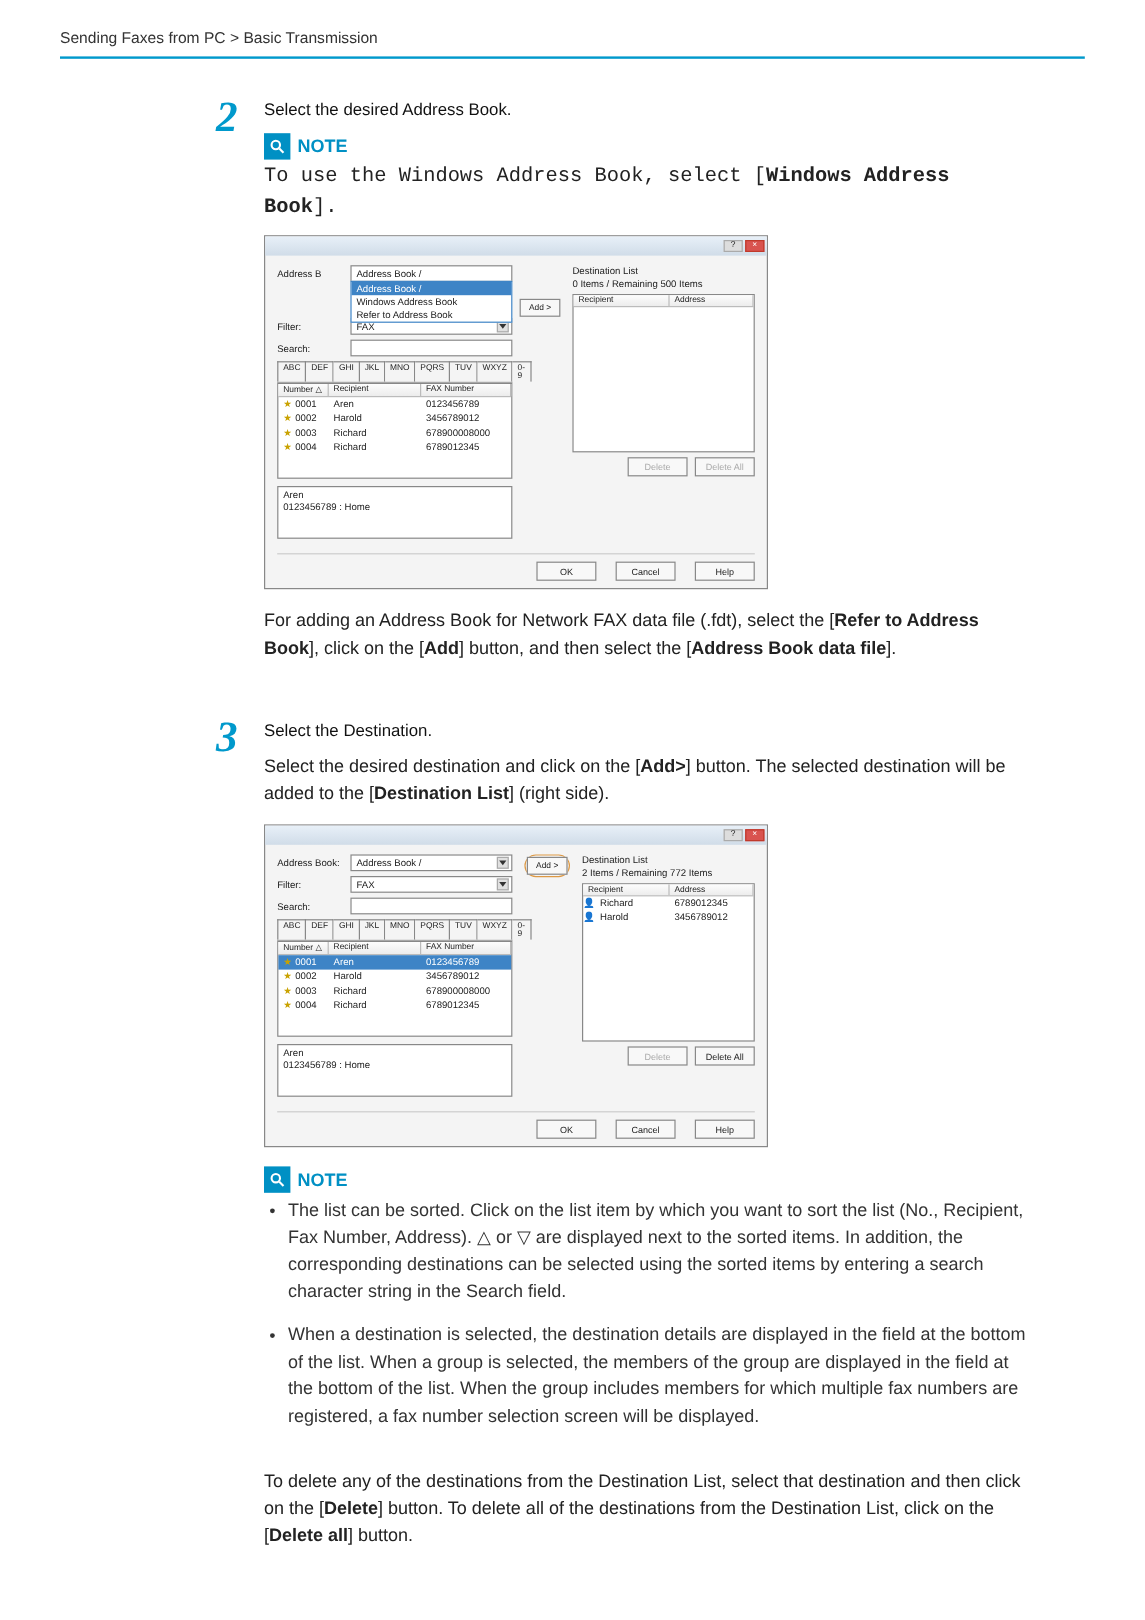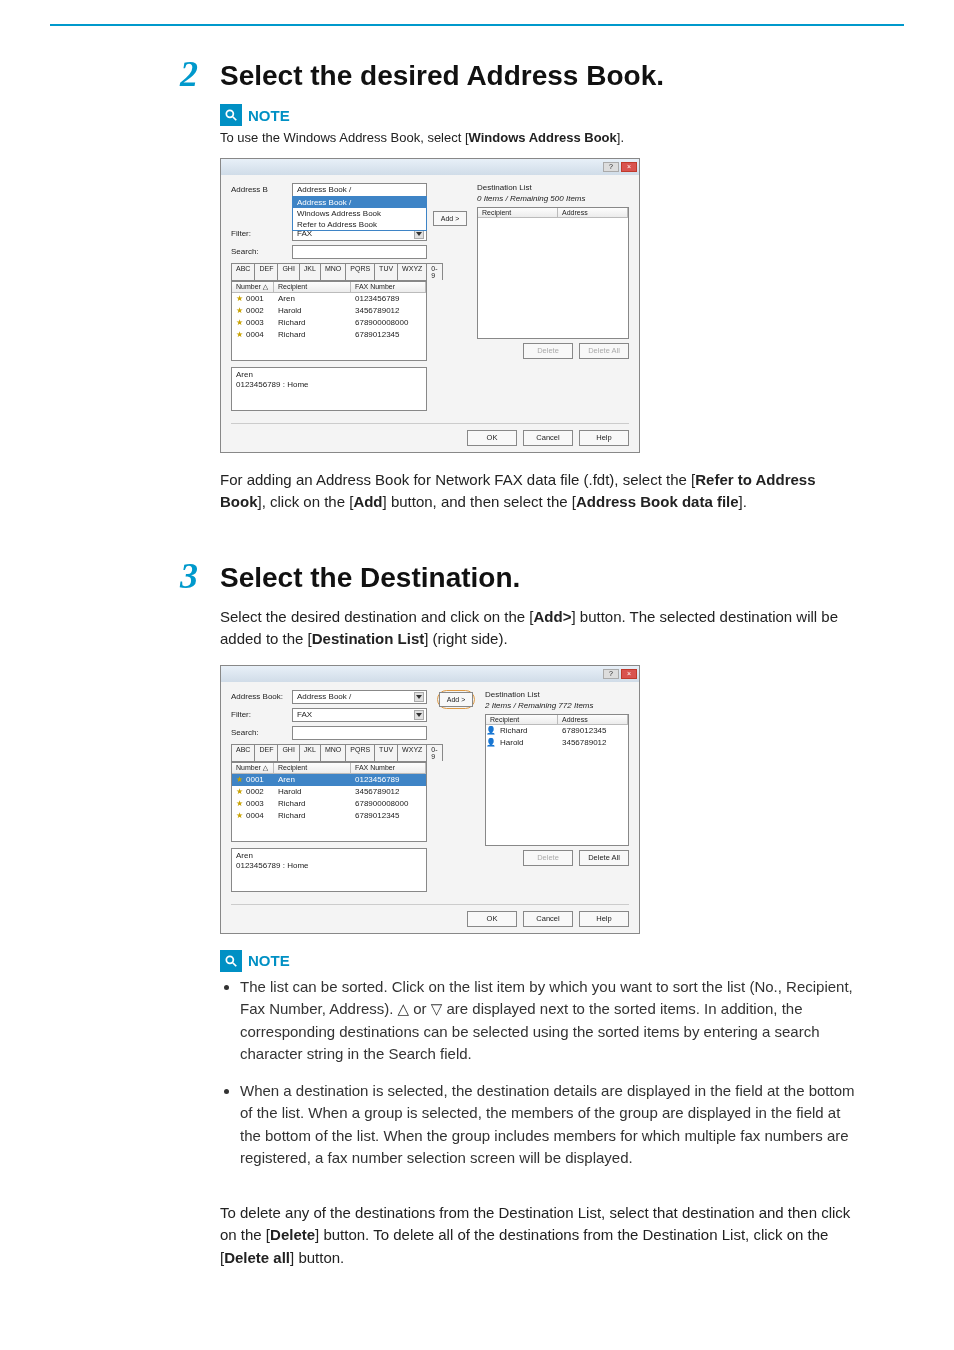--- a/index.html
+++ b/index.html
@@ -20,35 +20,35 @@
   .step-num {
     color: #0099cc;
     font-size: 36px;
     font-weight: bold;
     font-style: italic;
     line-height: 1;
     min-width: 24px;
     font-family: Georgia, 'Times New Roman', serif;
   }
   .step-body { flex: 1; }
-  .step-title { font-size: 28px; font-weight: bold; color: #111; margin: 4px 0 12px 0; }
+  .step-title { font-size: 14px; font-weight: normal; color: #111; margin: 4px 0 12px 0; }
   .para { font-size: 15px; line-height: 1.5; color: #222; margin: 0 0 14px 0; }
   .bold { font-weight: bold; }
   .note-label {
     display: flex; align-items: center; gap: 6px;
     font-size: 15px; font-weight: bold; color: #0090c4;
     margin: 6px 0 2px 0;
   }
   .note-icon {
     width: 22px; height: 22px; background: #0090c4;
     display: inline-flex; align-items: center; justify-content: center;
     color: #fff;
   }
   .note-icon svg { width: 14px; height: 14px; }
-  .note-line { font-size: 13px; color: #222; line-height: 1.5; margin: 0 0 10px 0; }
+  .note-line { font-size: 17px; color: #222; line-height: 1.5; margin: 0 0 10px 0; font-family: Liberation Mono, monospace; }
   .bullets { padding-left: 20px; margin: 4px 0 32px 0; }
   .bullets li { font-size: 15px; line-height: 1.5; margin-bottom: 14px; }
 
   
   .dialog {
     width: 420px; border: 1px solid #888; background: #f4f4f4;
     font-size: 8px; color: #222; margin: 0 0 16px 0;
     position: relative; font-family: Tahoma, Arial, sans-serif;
   }
   .dialog .titlebar {
@@ -88,45 +88,46 @@
   .listhdr { display:flex; background:linear-gradient(#fdfdfd,#ececec); border-bottom:1px solid #bbb; }
   .listhdr .col { border-right:1px solid #bbb; padding:1px 4px; font-size:7px; }
   .c-num{width:42px;} .c-rec{flex:1;} .c-fax{width:75px;} .c-addr{width:70px;}
   .row-data { display:flex; padding:0 0; line-height:12px; }
   .row-data.sel { background:#3e84c6; color:#fff; }
   .row-data .cell { padding:0 4px; }
   .star { width:10px; text-align:center; color:#c9a200; }
   .detail-box { margin-top:6px; border:1px solid #888; background:#fff; height:44px; padding:2px 4px; line-height:10px; }
 
   .right-col .dest-title { margin-bottom:2px; }
-  .dest-sub { margin-bottom:4px;font-style:italic; }
+  .dest-sub { margin-bottom:4px; }
   .add-btn {
     width:34px; height:15px; border:1px solid #888; background:#f8f8f8;
     display:flex; align-items:center; justify-content:center;
     font-size:7px; margin: 28px 0 0 -4px;
   }
   .add-circ { border:1px solid #d94; border-radius:10px; padding:1px; }
   .mid-col { display:flex; flex-direction:column; justify-content:flex-start; }
   .dlg-body.second .add-btn { margin-top:26px; }
-  .btm-btns { display:flex; justify-content:flex-end; gap:6px; padding:0 10px 6px 10px; }
+  .btm-btns { display:flex; justify-content:flex-end; gap:16px; padding:0 10px 6px 10px; }
   .btn { width:50px; height:16px; border:1px solid #888; background:#f8f8f8; font-size:7.5px; display:flex; align-items:center; justify-content:center; }
   .btn.disabled { color:#aaa; }
   .topline { border-top:1px solid #ccc; margin:8px 10px 6px; }
 
   .right-col .listbox { height: 132px; }
   .right-del { display:flex; justify-content:flex-end; gap:6px; margin-top:4px; }
 
   .icon-person { display:inline-block; width:8px; height:8px; margin-right:2px; }
   .icon-person::before { content:'👤'; font-size:8px; line-height:8px; }
 
 </style>
 </head>
 <body>
 
 <div class="page">
+  <div class="breadcrumb">Sending Faxes from PC &gt; Basic Transmission</div>
   <hr class="hr">
 
   <div class="content">
 
     <div class="step">
       <div class="step-num">2</div>
       <div class="step-body">
         <div class="step-title">Select the desired Address Book.</div>
 
         <div class="note-label">

